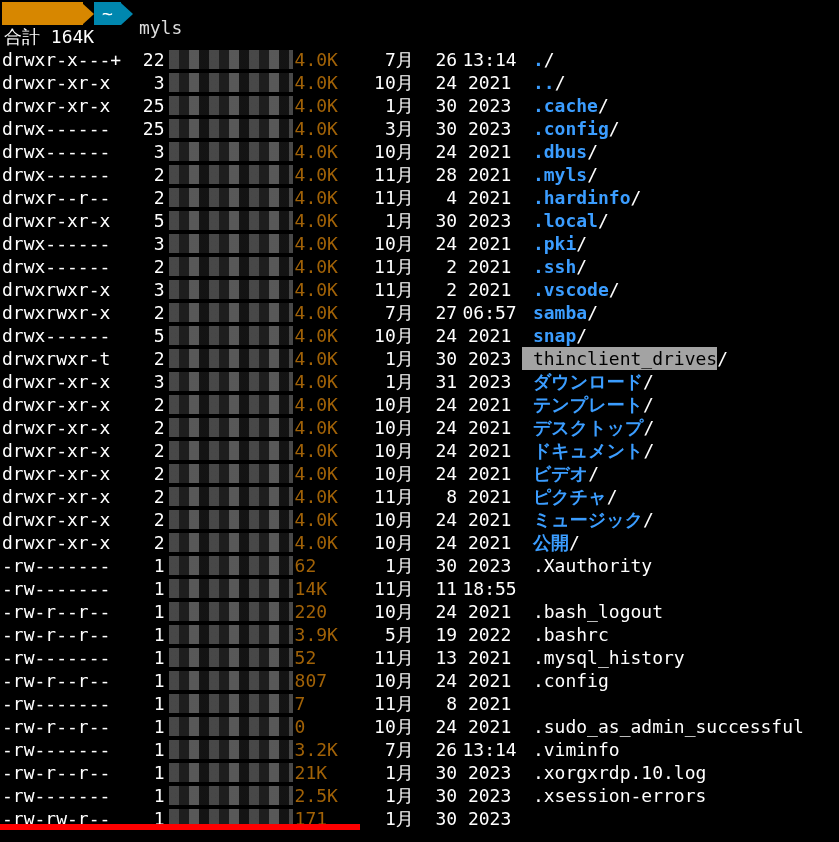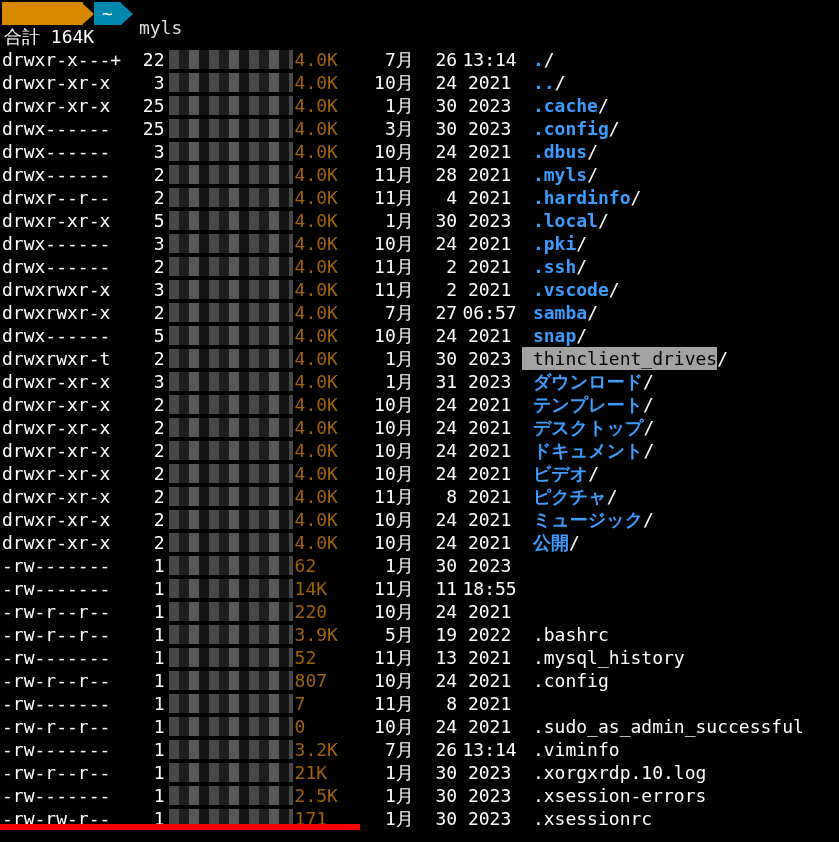--- a/index.html
+++ b/index.html
@@ -103,28 +103,28 @@
       <div class="row"><span class="perm">drwx------</span><span class="links">5</span><span class="redacted"><span class="pix"></span></span><span class="size">4.0K</span><span class="month">10月</span><span class="day">24</span><span class="time">2021</span><span class="name c-dir">snap</span><span class="slash">/</span></div>
       <div class="row"><span class="perm">drwxrwxr-t</span><span class="links">2</span><span class="redacted"><span class="pix"></span></span><span class="size">4.0K</span><span class="month">1月</span><span class="day">30</span><span class="time">2023</span><span class="name c-hl">thinclient_drives</span><span class="slash">/</span></div>
       <div class="row"><span class="perm">drwxr-xr-x</span><span class="links">3</span><span class="redacted"><span class="pix"></span></span><span class="size">4.0K</span><span class="month">1月</span><span class="day">31</span><span class="time">2023</span><span class="name c-dir">ダウンロード</span><span class="slash">/</span></div>
       <div class="row"><span class="perm">drwxr-xr-x</span><span class="links">2</span><span class="redacted"><span class="pix"></span></span><span class="size">4.0K</span><span class="month">10月</span><span class="day">24</span><span class="time">2021</span><span class="name c-dir">テンプレート</span><span class="slash">/</span></div>
       <div class="row"><span class="perm">drwxr-xr-x</span><span class="links">2</span><span class="redacted"><span class="pix"></span></span><span class="size">4.0K</span><span class="month">10月</span><span class="day">24</span><span class="time">2021</span><span class="name c-dir">デスクトップ</span><span class="slash">/</span></div>
       <div class="row"><span class="perm">drwxr-xr-x</span><span class="links">2</span><span class="redacted"><span class="pix"></span></span><span class="size">4.0K</span><span class="month">10月</span><span class="day">24</span><span class="time">2021</span><span class="name c-dir">ドキュメント</span><span class="slash">/</span></div>
       <div class="row"><span class="perm">drwxr-xr-x</span><span class="links">2</span><span class="redacted"><span class="pix"></span></span><span class="size">4.0K</span><span class="month">10月</span><span class="day">24</span><span class="time">2021</span><span class="name c-dir">ビデオ</span><span class="slash">/</span></div>
       <div class="row"><span class="perm">drwxr-xr-x</span><span class="links">2</span><span class="redacted"><span class="pix"></span></span><span class="size">4.0K</span><span class="month">11月</span><span class="day">8</span><span class="time">2021</span><span class="name c-dir">ピクチャ</span><span class="slash">/</span></div>
       <div class="row"><span class="perm">drwxr-xr-x</span><span class="links">2</span><span class="redacted"><span class="pix"></span></span><span class="size">4.0K</span><span class="month">10月</span><span class="day">24</span><span class="time">2021</span><span class="name c-dir">ミュージック</span><span class="slash">/</span></div>
       <div class="row"><span class="perm">drwxr-xr-x</span><span class="links">2</span><span class="redacted"><span class="pix"></span></span><span class="size">4.0K</span><span class="month">10月</span><span class="day">24</span><span class="time">2021</span><span class="name c-dir">公開</span><span class="slash">/</span></div>
-      <div class="row"><span class="perm">-rw-------</span><span class="links">1</span><span class="redacted"><span class="pix"></span></span><span class="size">62</span><span class="month">1月</span><span class="day">30</span><span class="time">2023</span></div>
+      <div class="row"><span class="perm">-rw-------</span><span class="links">1</span><span class="redacted"><span class="pix"></span></span><span class="size">62</span><span class="month">1月</span><span class="day">30</span><span class="time">2023</span><span class="name c-file">.Xauthority</span></div>
       <div class="row"><span class="perm">-rw-------</span><span class="links">1</span><span class="redacted"><span class="pix"></span></span><span class="size">14K</span><span class="month">11月</span><span class="day">11</span><span class="time">18:55</span></div>
-      <div class="row"><span class="perm">-rw-r--r--</span><span class="links">1</span><span class="redacted"><span class="pix"></span></span><span class="size">220</span><span class="month">10月</span><span class="day">24</span><span class="time">2021</span></div>
+      <div class="row"><span class="perm">-rw-r--r--</span><span class="links">1</span><span class="redacted"><span class="pix"></span></span><span class="size">220</span><span class="month">10月</span><span class="day">24</span><span class="time">2021</span><span class="name c-file">.bash_logout</span></div>
       <div class="row"><span class="perm">-rw-r--r--</span><span class="links">1</span><span class="redacted"><span class="pix"></span></span><span class="size">3.9K</span><span class="month">5月</span><span class="day">19</span><span class="time">2022</span><span class="name c-file">.bashrc</span></div>
       <div class="row"><span class="perm">-rw-------</span><span class="links">1</span><span class="redacted"><span class="pix"></span></span><span class="size">52</span><span class="month">11月</span><span class="day">13</span><span class="time">2021</span><span class="name c-file">.mysql_history</span></div>
       <div class="row"><span class="perm">-rw-r--r--</span><span class="links">1</span><span class="redacted"><span class="pix"></span></span><span class="size">807</span><span class="month">10月</span><span class="day">24</span><span class="time">2021</span><span class="name c-file">.config</span></div>
       <div class="row"><span class="perm">-rw-------</span><span class="links">1</span><span class="redacted"><span class="pix"></span></span><span class="size">7</span><span class="month">11月</span><span class="day">8</span><span class="time">2021</span></div>
       <div class="row"><span class="perm">-rw-r--r--</span><span class="links">1</span><span class="redacted"><span class="pix"></span></span><span class="size">0</span><span class="month">10月</span><span class="day">24</span><span class="time">2021</span><span class="name c-file">.sudo_as_admin_successful</span></div>
       <div class="row"><span class="perm">-rw-------</span><span class="links">1</span><span class="redacted"><span class="pix"></span></span><span class="size">3.2K</span><span class="month">7月</span><span class="day">26</span><span class="time">13:14</span><span class="name c-file">.viminfo</span></div>
       <div class="row"><span class="perm">-rw-r--r--</span><span class="links">1</span><span class="redacted"><span class="pix"></span></span><span class="size">21K</span><span class="month">1月</span><span class="day">30</span><span class="time">2023</span><span class="name c-file">.xorgxrdp.10.log</span></div>
       <div class="row"><span class="perm">-rw-------</span><span class="links">1</span><span class="redacted"><span class="pix"></span></span><span class="size">2.5K</span><span class="month">1月</span><span class="day">30</span><span class="time">2023</span><span class="name c-file">.xsession-errors</span></div>
-      <div class="row"><span class="perm">-rw-rw-r--</span><span class="links">1</span><span class="redacted"><span class="pix"></span></span><span class="size">171</span><span class="month">1月</span><span class="day">30</span><span class="time">2023</span><span class="name c-file">.xsessionrc</span></div>
+      <div class="row"><span class="perm">-rw-rw-r--</span><span class="links">1</span><span class="redacted"><span class="pix"></span></span><span class="size">171</span><span class="month">1月</span><span class="day">30</span><span class="time">2023</span></div>
     </div>
 
   <div class="redbar"></div>
 </div>
 
 </body></html>

